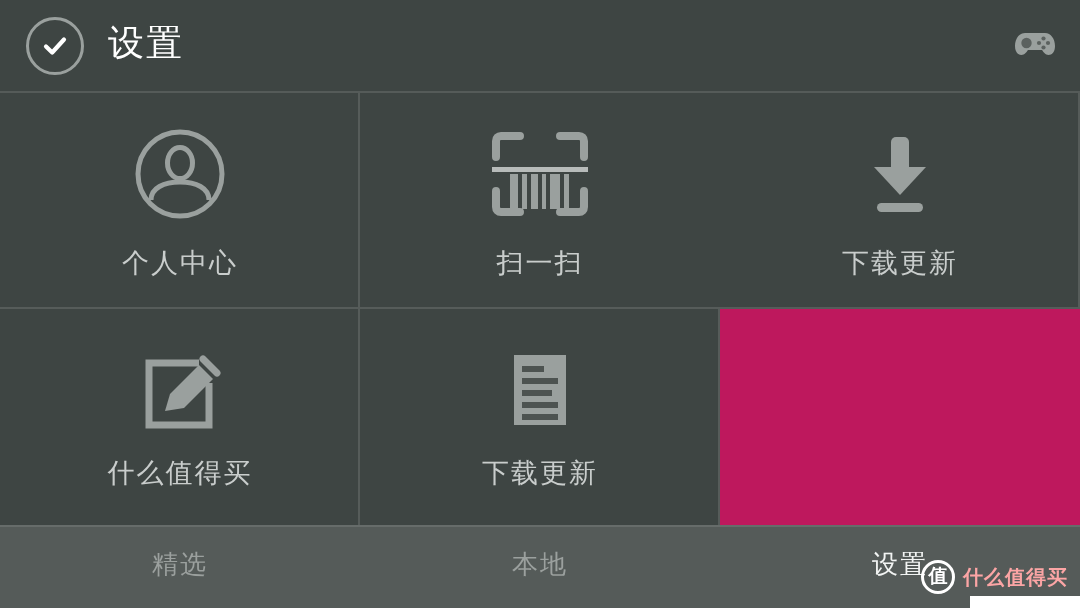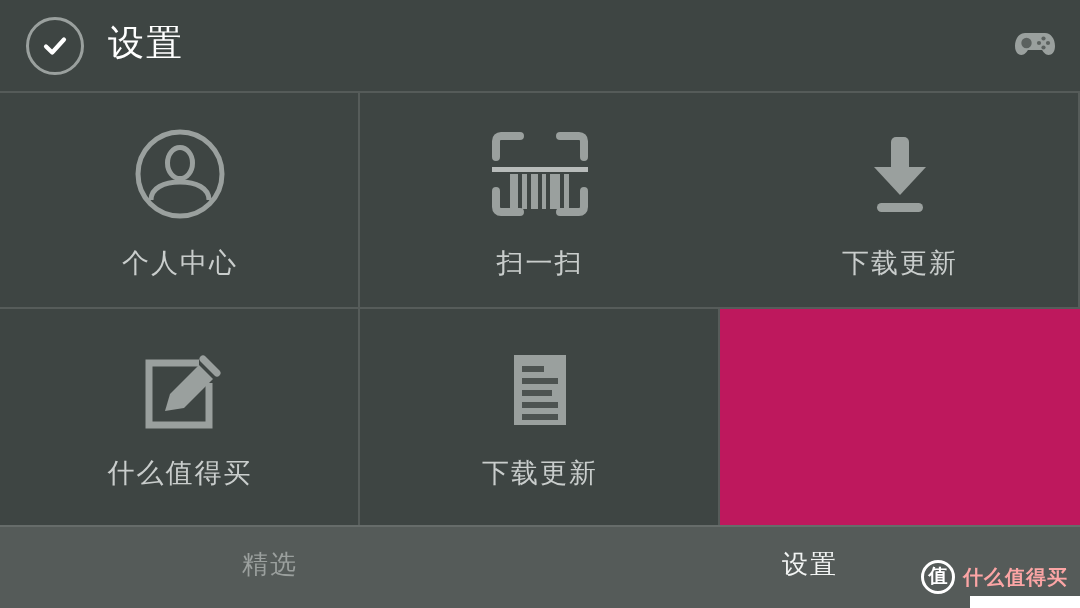--- a/index.html
+++ b/index.html
@@ -251,20 +251,21 @@
         </svg>
       </div>
       <div class="cell-label">下载更新</div>
     </div>
 
 
   </div>
 
   <div class="bottom-nav">
     <div class="nav-item">精选</div>
+    <div class="nav-item">本地</div>
     <div class="nav-item active">设置</div>
 
     <div class="watermark">
       <div class="wm-logo">值</div>
       <div class="wm-text">什么值得买</div>
     </div>
     <div class="wm-bar"></div>
   </div>
 
 </div>

